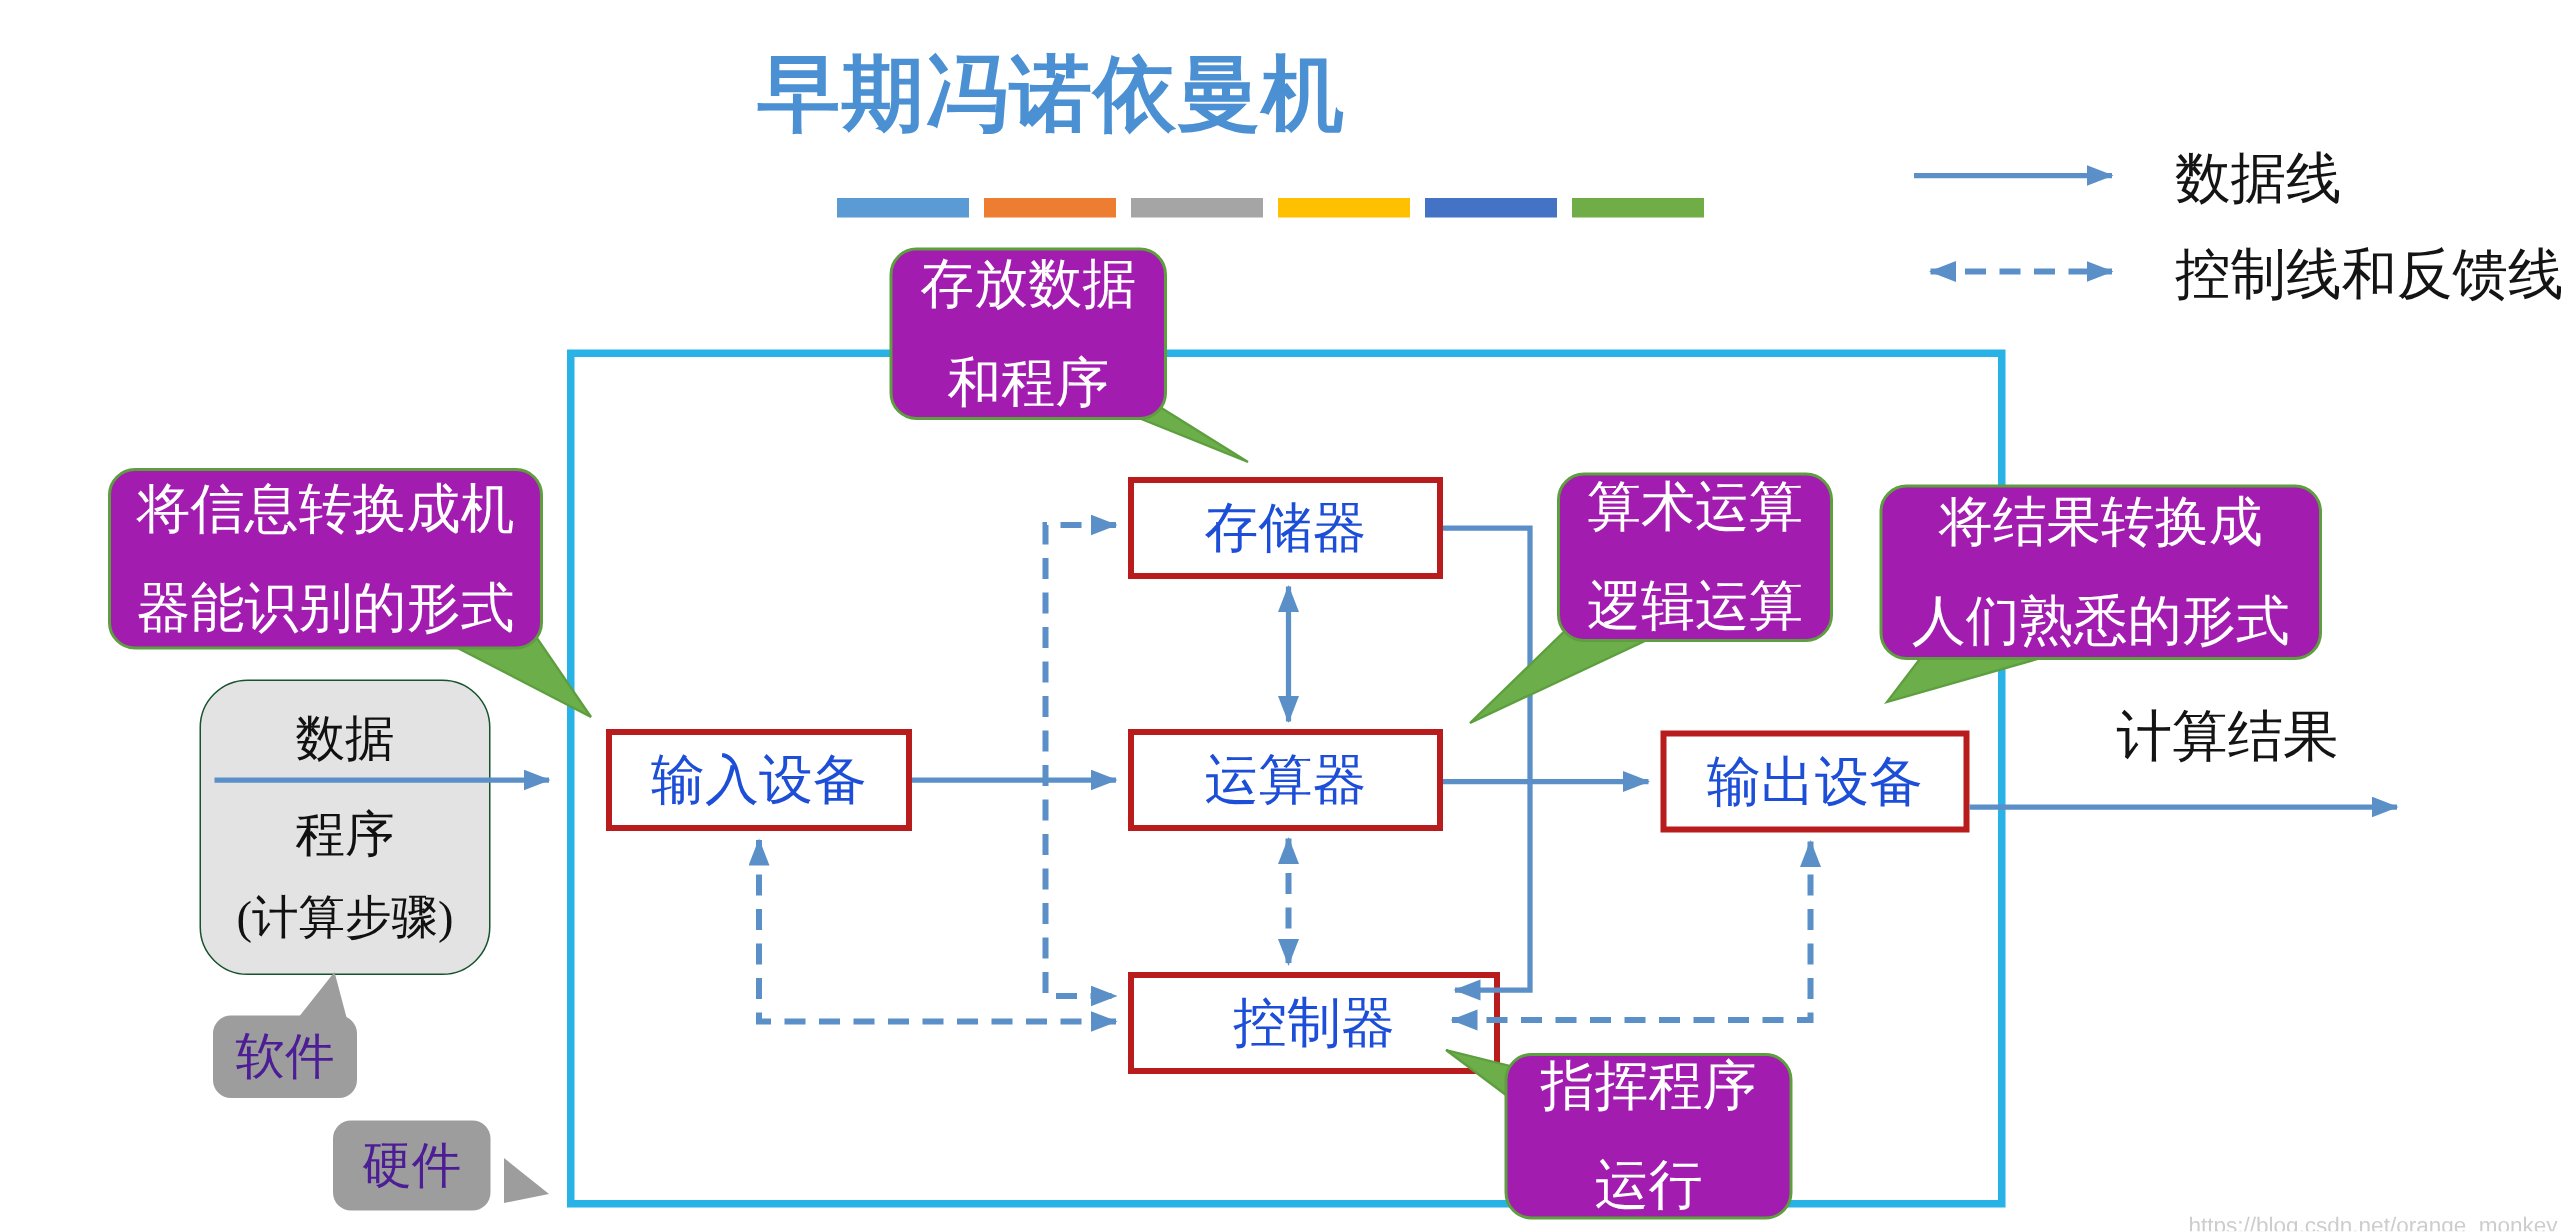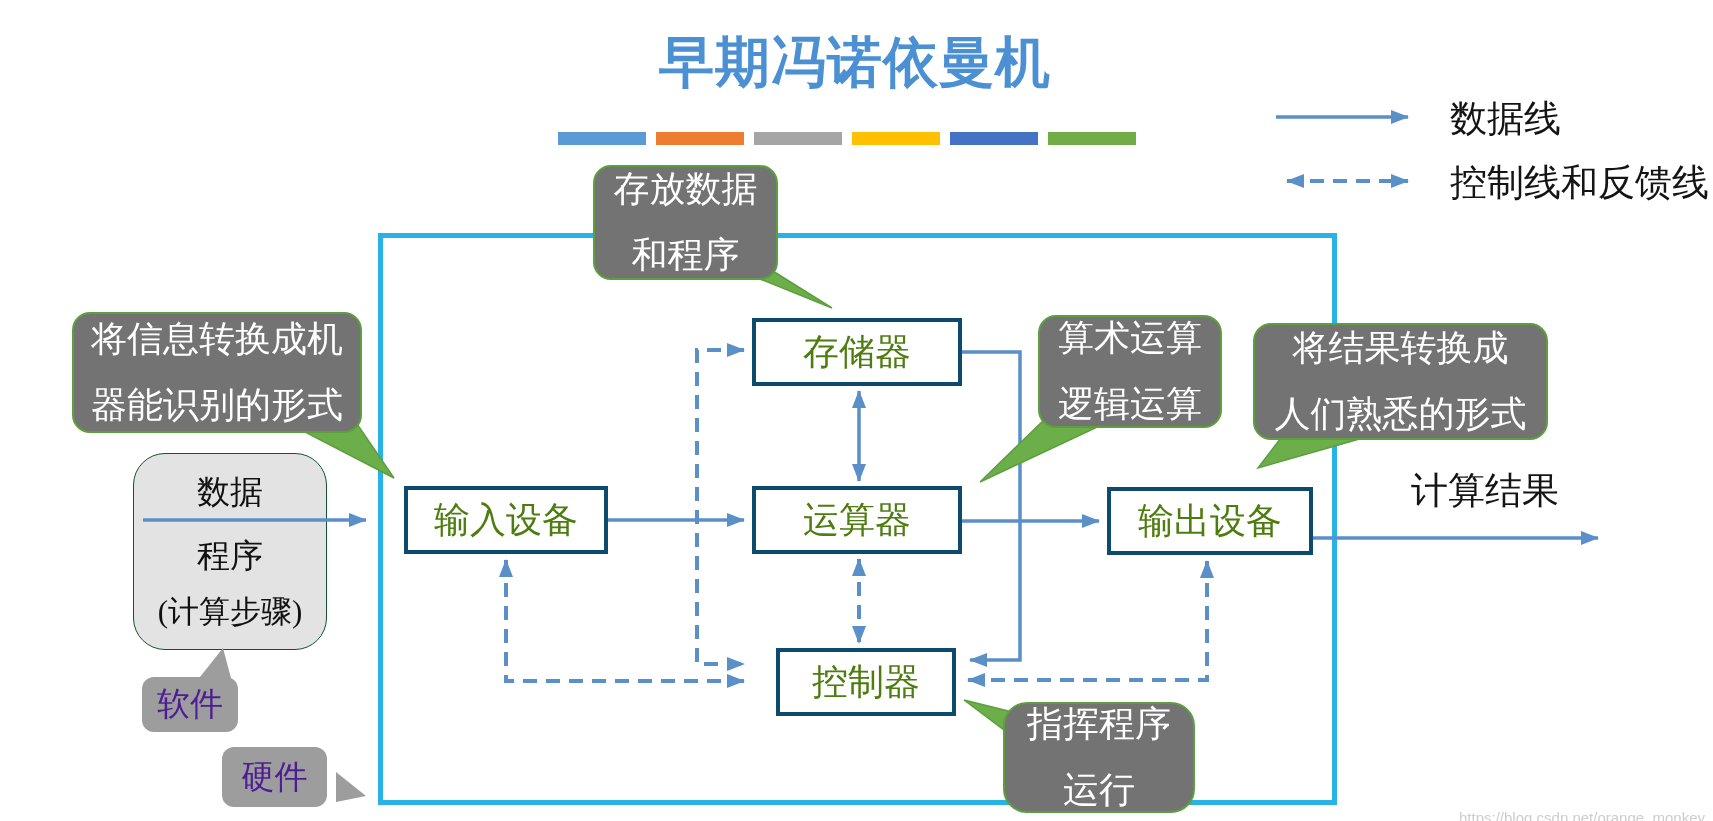--- a/index.html
+++ b/index.html
@@ -4,58 +4,58 @@
 <style>
   html,body { margin:0; padding:0; background:#fff; }
   .canvas {
     position:relative; width:1713px; height:821px; background:#ffffff;
     font-family:"Liberation Serif","DejaVu Serif",serif; overflow:hidden;
   }
   .abs { position:absolute; }
   
   .title {
     left:505px; top:26px; width:700px; height:70px;
-    text-align:center; font-size:55px; font-weight:bold; color:#4a90d2;
+    text-align:left; font-size:55px; font-weight:bold; color:#4a90d2;
     letter-spacing:1px;
   }
   
   .bars { left:558px; top:132px; display:flex; gap:10px; }
   .bar { width:88px; height:13px; }
   
   .legend-label { color:#141414; font-size:37px; white-space:nowrap; }
   .legend-label.l1 { left:1450px; top:94px; }
   .legend-label.l2 { left:1450px; top:158px; }
   
   .boundary {
     left:378px; top:233px; width:959px; height:572px;
     border:5px solid #29b2e5; box-sizing:border-box;
   }
   
   .cbox {
-    border:4px solid #0c4a6e; background:#ffffff; box-sizing:border-box;
+    border:4px solid #b91c1c; background:#ffffff; box-sizing:border-box;
     display:flex; align-items:center; justify-content:center;
-    font-size:36px; color:#4d7c0f; z-index:1; white-space:nowrap;
+    font-size:36px; color:#1d4ed8; z-index:1; white-space:nowrap;
   }
   .box-memory  { left:752px;  top:318px; width:210px; height:68px; }
   .box-alu     { left:752px;  top:486px; width:210px; height:68px; }
-  .box-ctrl    { left:752px;  top:648px; width:180px; height:68px;margin-left:24px; }
+  .box-ctrl    { left:752px;  top:648px; width:248px; height:68px; }
   .box-input   { left:404px;  top:486px; width:204px; height:68px; }
   .box-output  { left:1107px; top:487px; width:206px; height:68px; }
   
   .bubble {
-    background:#737373; border:2px solid #5d9e3e; border-radius:18px;
+    background:#a21caf; border:2px solid #5d9e3e; border-radius:18px;
     color:#fff; display:flex; flex-direction:column; align-items:center;
     justify-content:center; text-align:center; font-size:36px; line-height:1.32;
     box-sizing:border-box; z-index:3; white-space:nowrap;gap:18px;
   }
   .callout-memory { left:593px;  top:165px; width:185px; height:115px; }
   .callout-input  { left:72px;   top:312px; width:290px; height:121px; }
   .callout-alu    { left:1038px; top:315px; width:184px; height:113px; }
   .callout-output { left:1253px; top:323px; width:295px; height:117px; }
-  .callout-ctrl   { left:1003px; top:702px; width:192px; height:111px;border-radius:24px; }
+  .callout-ctrl   { left:1003px; top:702px; width:192px; height:111px; }
   
   .databox {
     left:133px; top:453px; width:194px; height:197px;
     background:#e3e3e3; border:1px solid #14532d; border-radius:32px;
     box-sizing:border-box; z-index:1;
   }
   .databox-line { position:absolute; left:0; width:100%; text-align:center;
     font-size:33px; color:#111; white-space:nowrap; }
   .dl1 { top:16px; }
   .dl2 { top:80px; }

